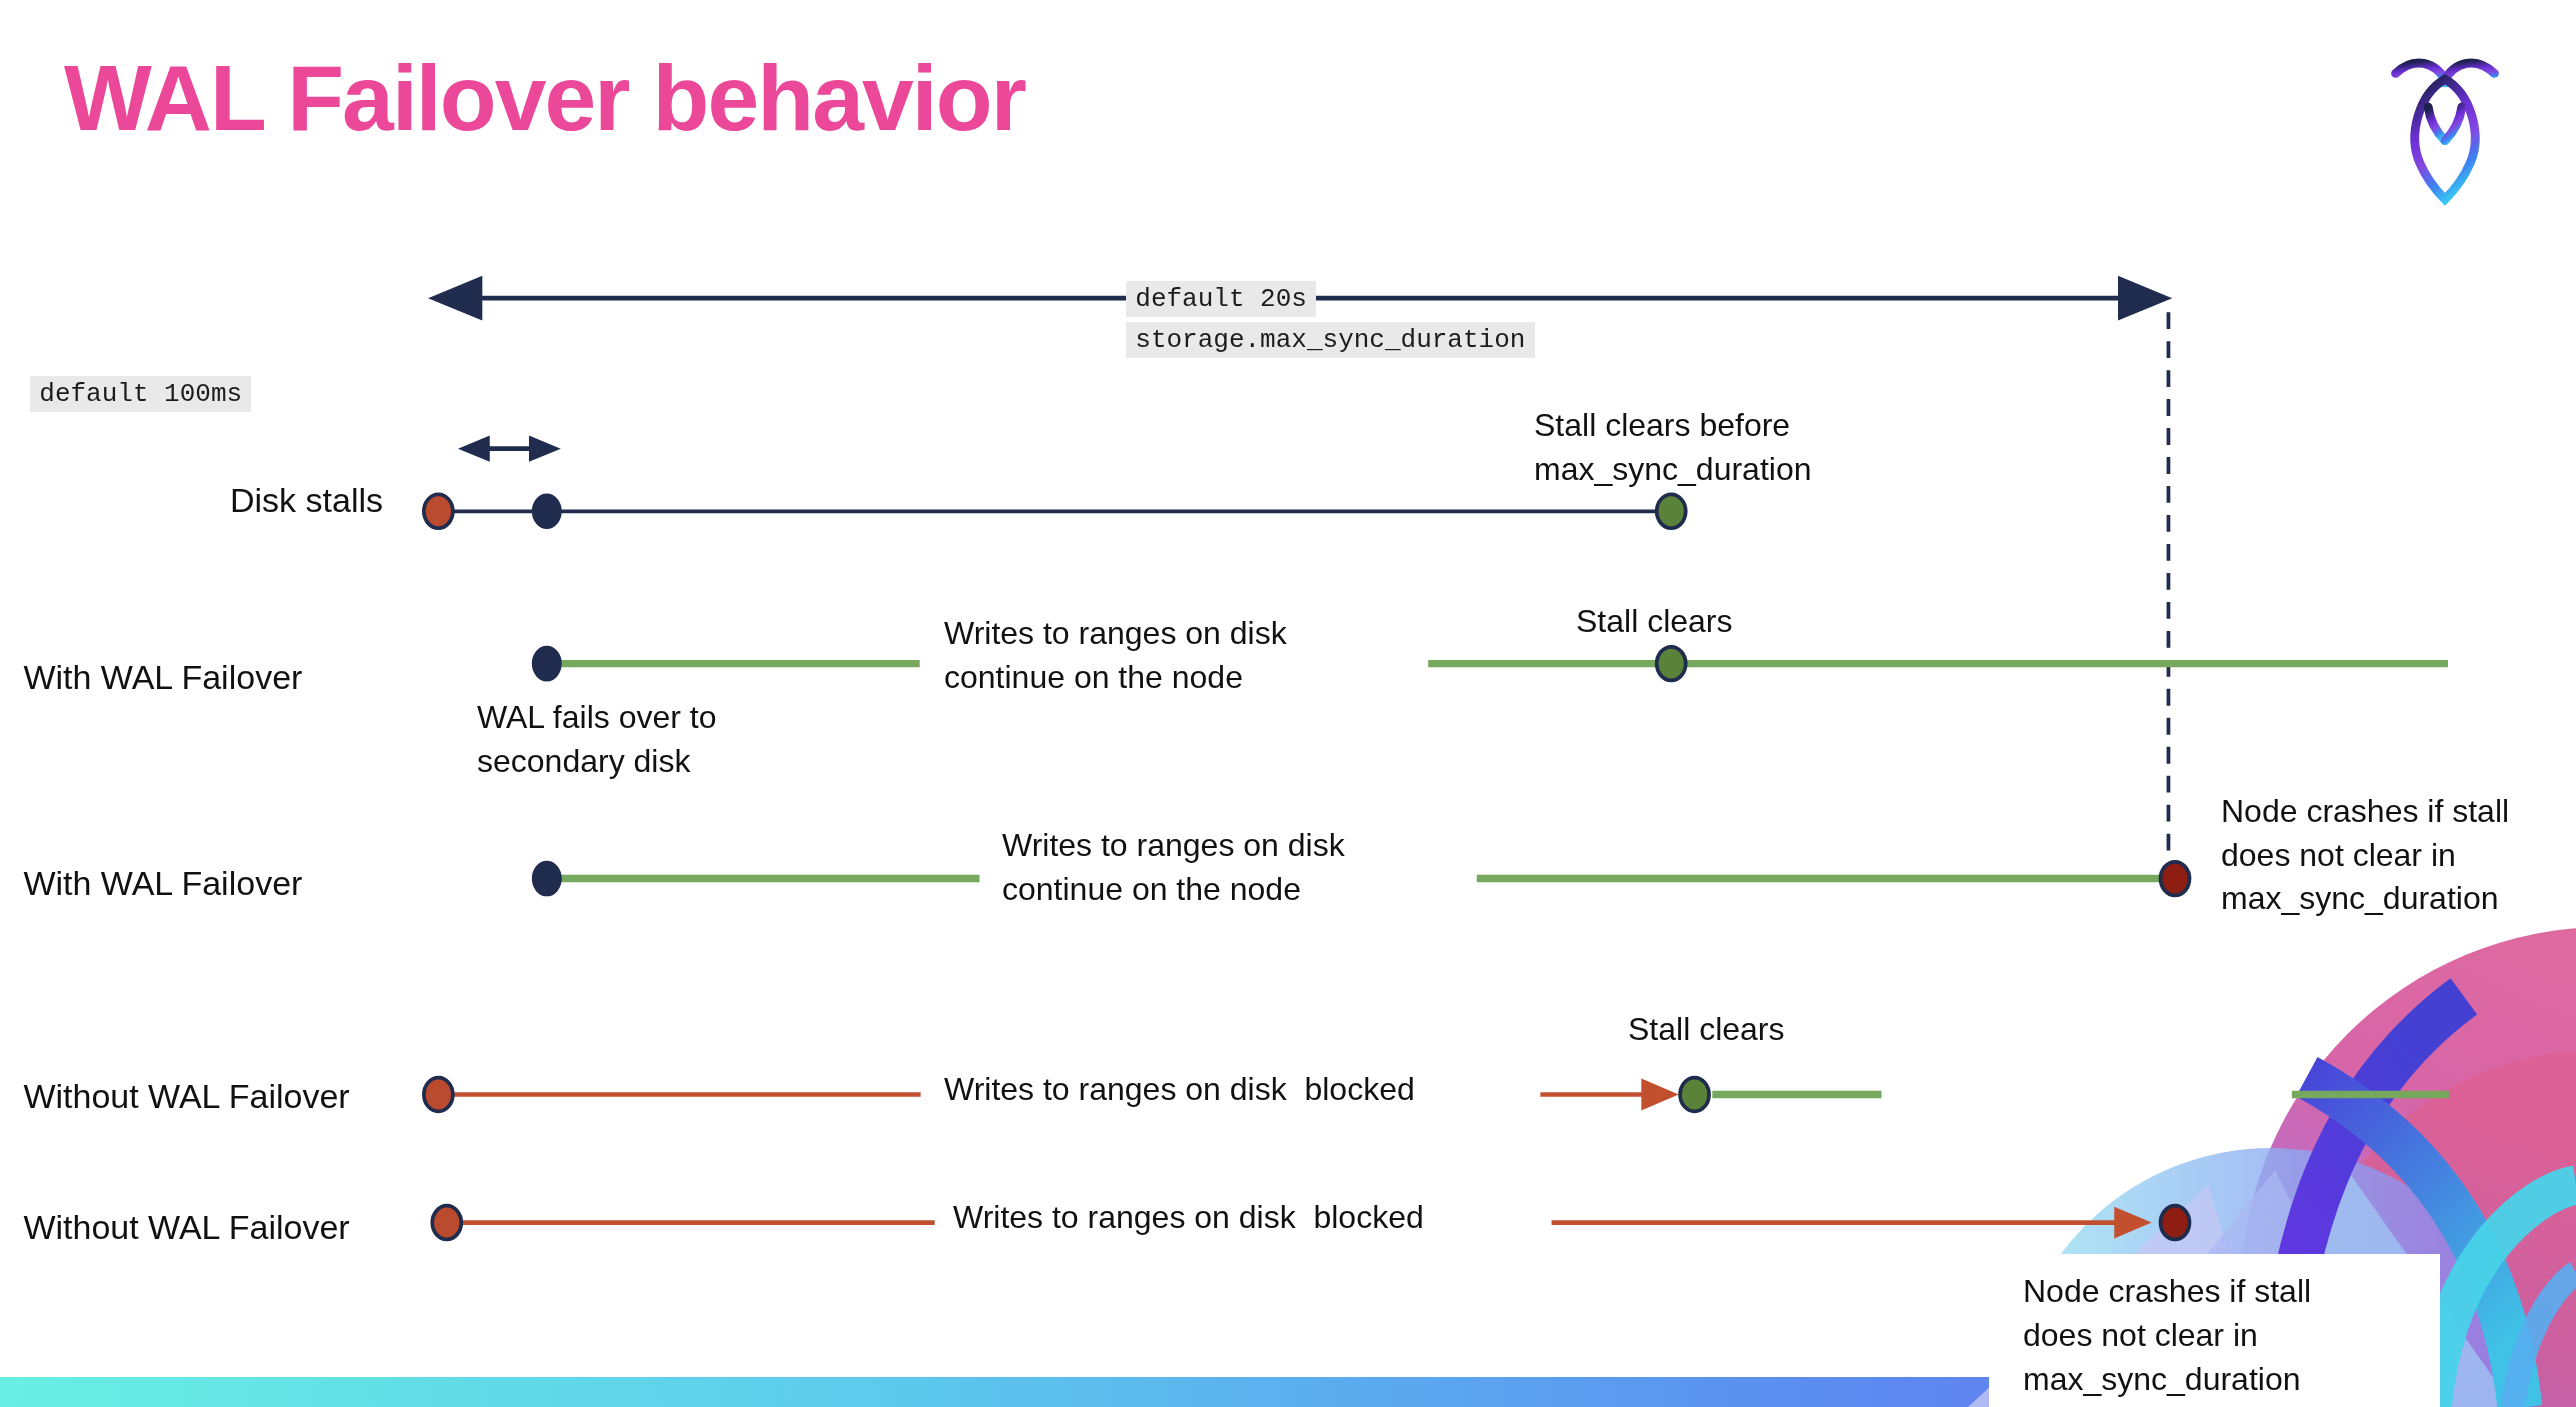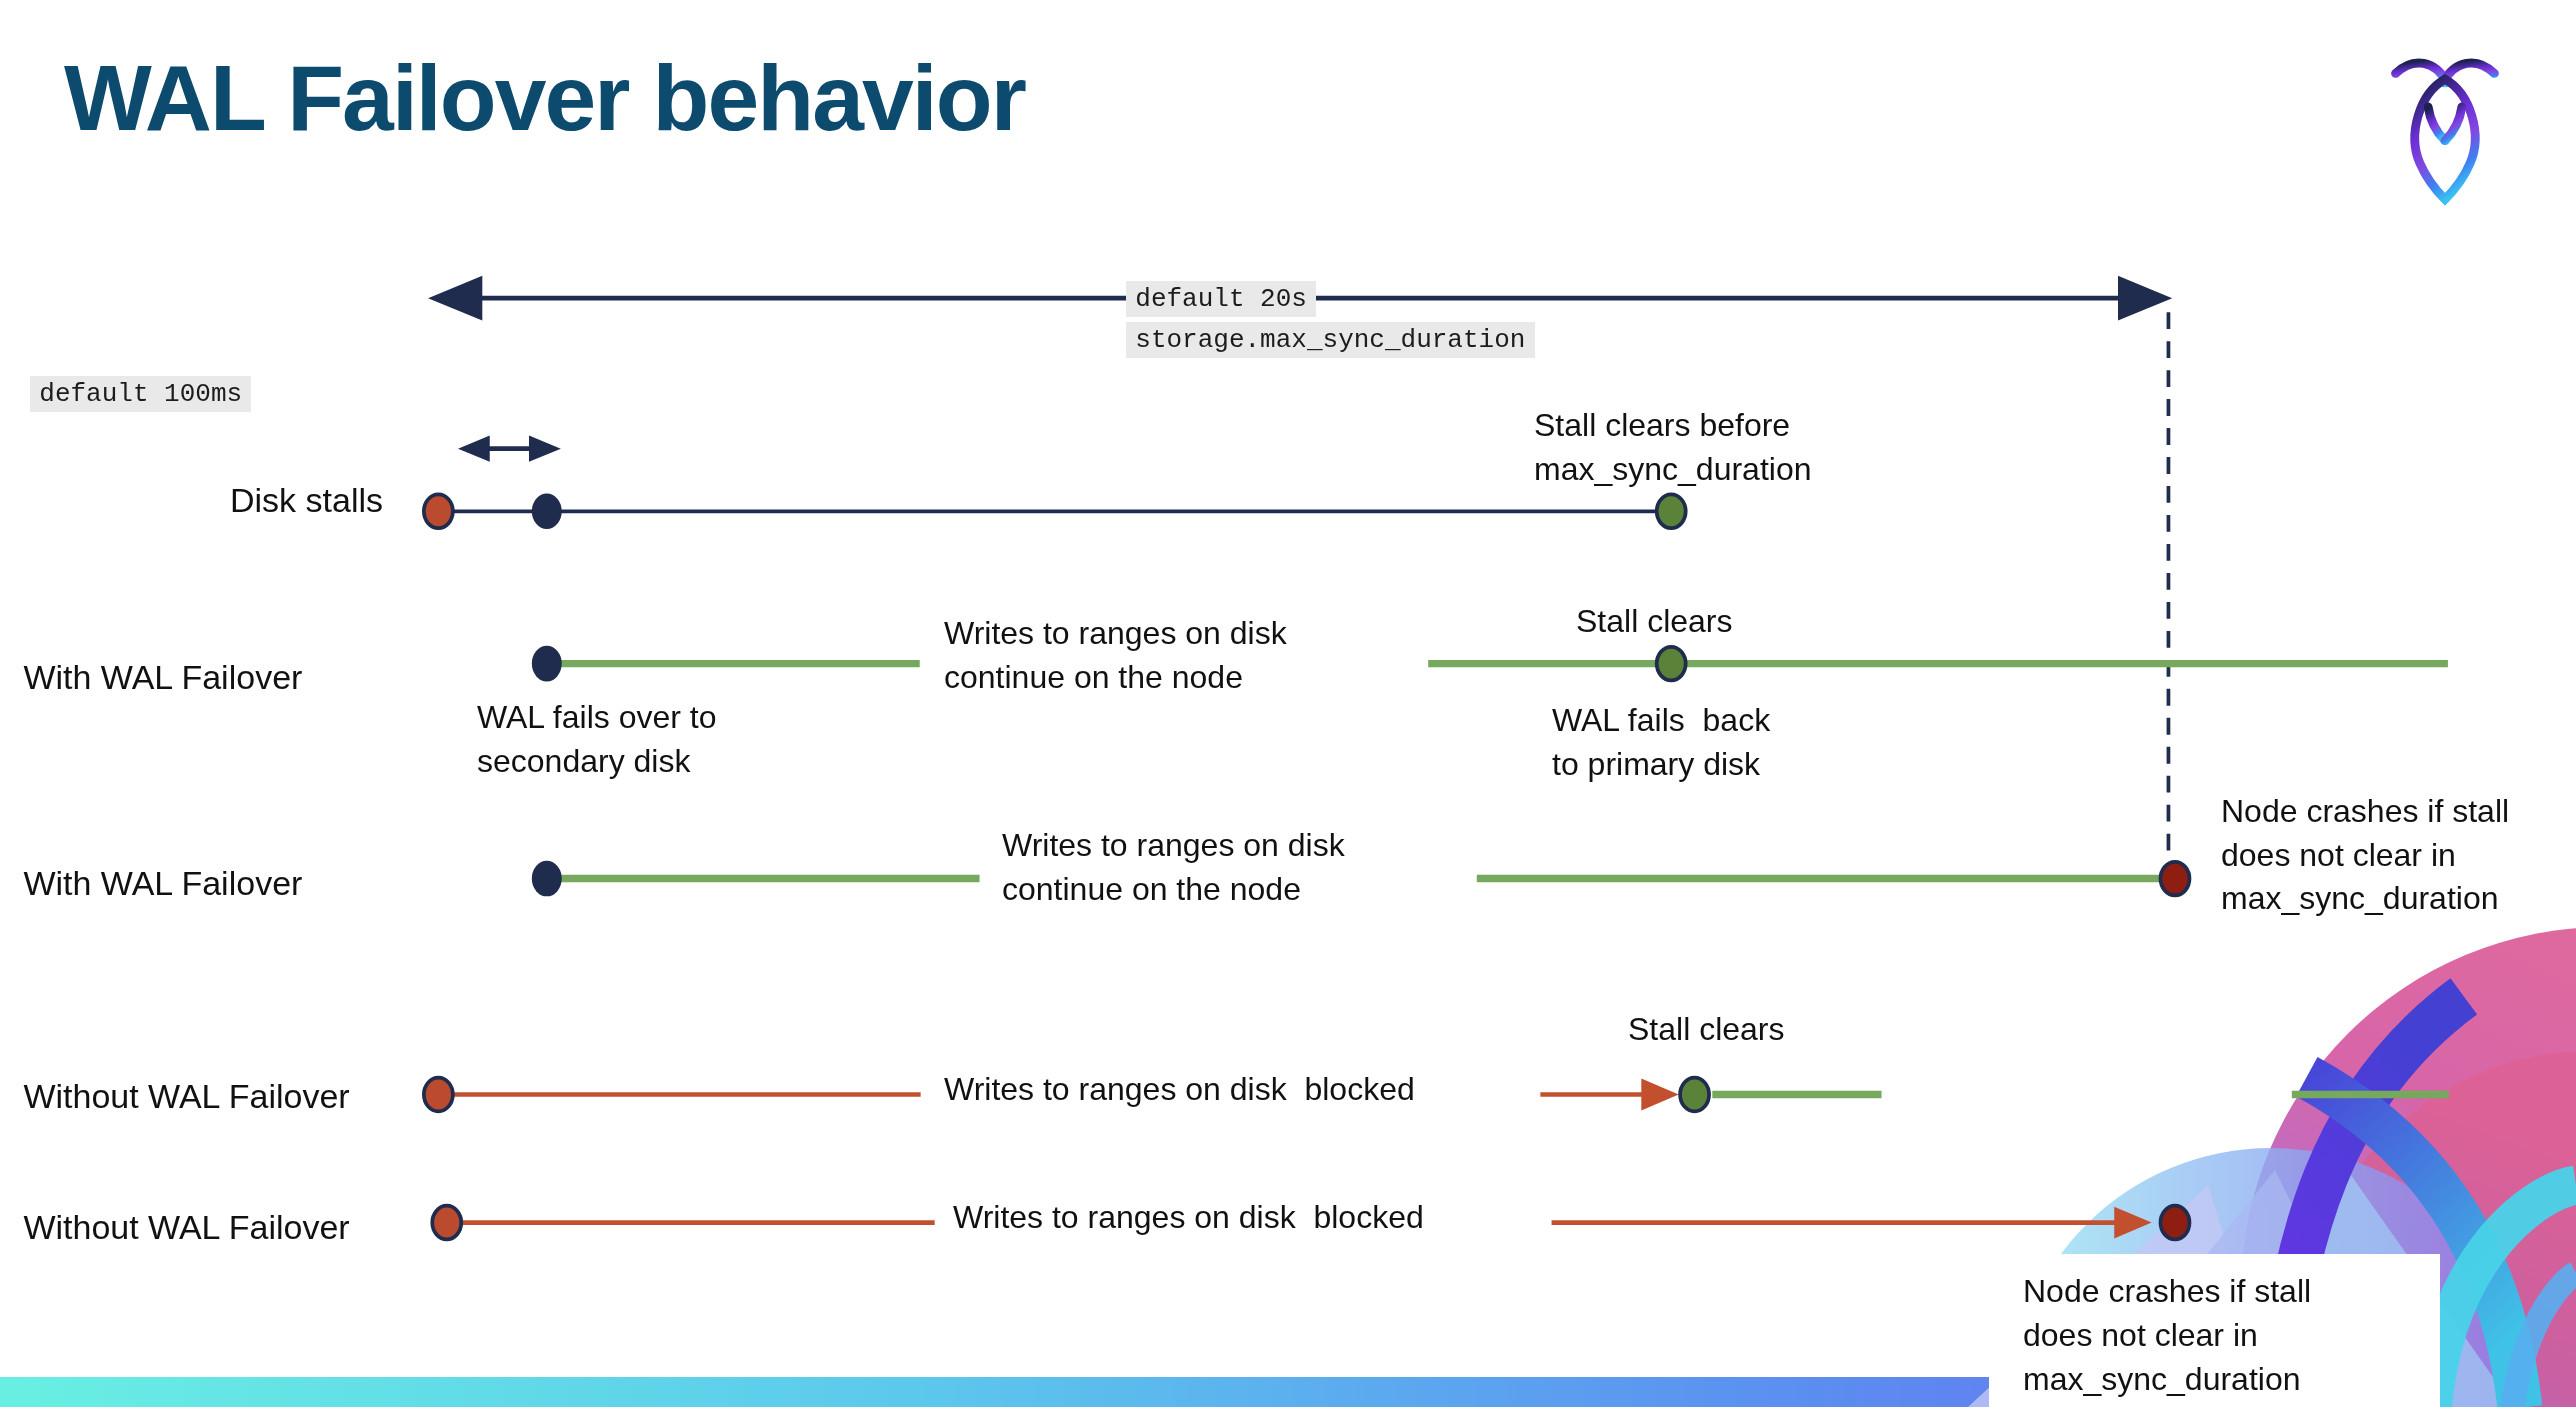--- a/index.html
+++ b/index.html
@@ -1,21 +1,21 @@
 <!DOCTYPE html>
 <html style="font-size:15px"><head>
 <meta charset="utf-8">
 <style>
   html,body{margin:0;padding:0;background:#ffffff;}
   .slide{position:relative;width:2576px;height:1408px;overflow:hidden;background:#ffffff;
          font-family:"Liberation Sans",sans-serif;color:#111111;}
 
   
   .title{position:absolute;left:64px;top:45px;font-size:93px;font-weight:800;
-         letter-spacing:-1.9px;color:#0c4a6e;}
+         letter-spacing:-1.9px;color:#ec4899;}
   .logo{position:absolute;left:2389px;top:49px;width:112px;height:159px;}
 
   
   .footer-bar{position:absolute;left:0;top:1377px;width:2576px;height:31px;z-index:1;
     background:linear-gradient(90deg,#68efe2 0%,#5cc9ec 35%,#5b8ef0 70%,#6f63f2 100%);}
   .art{position:absolute;inset:0;z-index:2;}
   .note-box{z-index:3;}
   .diagram{position:absolute;inset:0;z-index:4;}
   .txt{z-index:5;}
 
@@ -165,22 +165,20 @@
   <div class="txt rowlab" style="left:23.4px;top:1073px;">Without WAL Failover</div>
   <div class="txt rowlab" style="left:23.4px;top:1204px;">Without WAL Failover</div>
 
   <div class="txt" style="left:1534px;top:404px;width:355px;">Stall clears before
 max_sync_duration</div>
   <div class="txt center" style="left:944px;top:612px;width:421px;">Writes to ranges on disk
 continue on the node</div>
   <div class="txt center" style="left:1576px;top:600px;width:196px;">Stall clears</div>
   <div class="txt center" style="left:477px;top:696px;width:308px;">WAL fails over to
 secondary disk</div>
-  <div class="txt center" style="left:1552px;top:699px;width:299px;">WAL fails  back
-to primary disk</div>
   <div class="txt center" style="left:1002px;top:824px;width:421px;">Writes to ranges on disk
 continue on the node</div>
   <div class="txt" style="left:2221px;top:790px;width:355px;">Node crashes if stall
 does not clear in
 max_sync_duration</div>
   <div class="txt center" style="left:944px;top:1068px;width:570px;">Writes to ranges on disk  blocked</div>
   <div class="txt center" style="left:1628px;top:1008px;width:196px;">Stall clears</div>
   <div class="txt center" style="left:953px;top:1196px;width:570px;">Writes to ranges on disk  blocked</div>
 
 </div>

